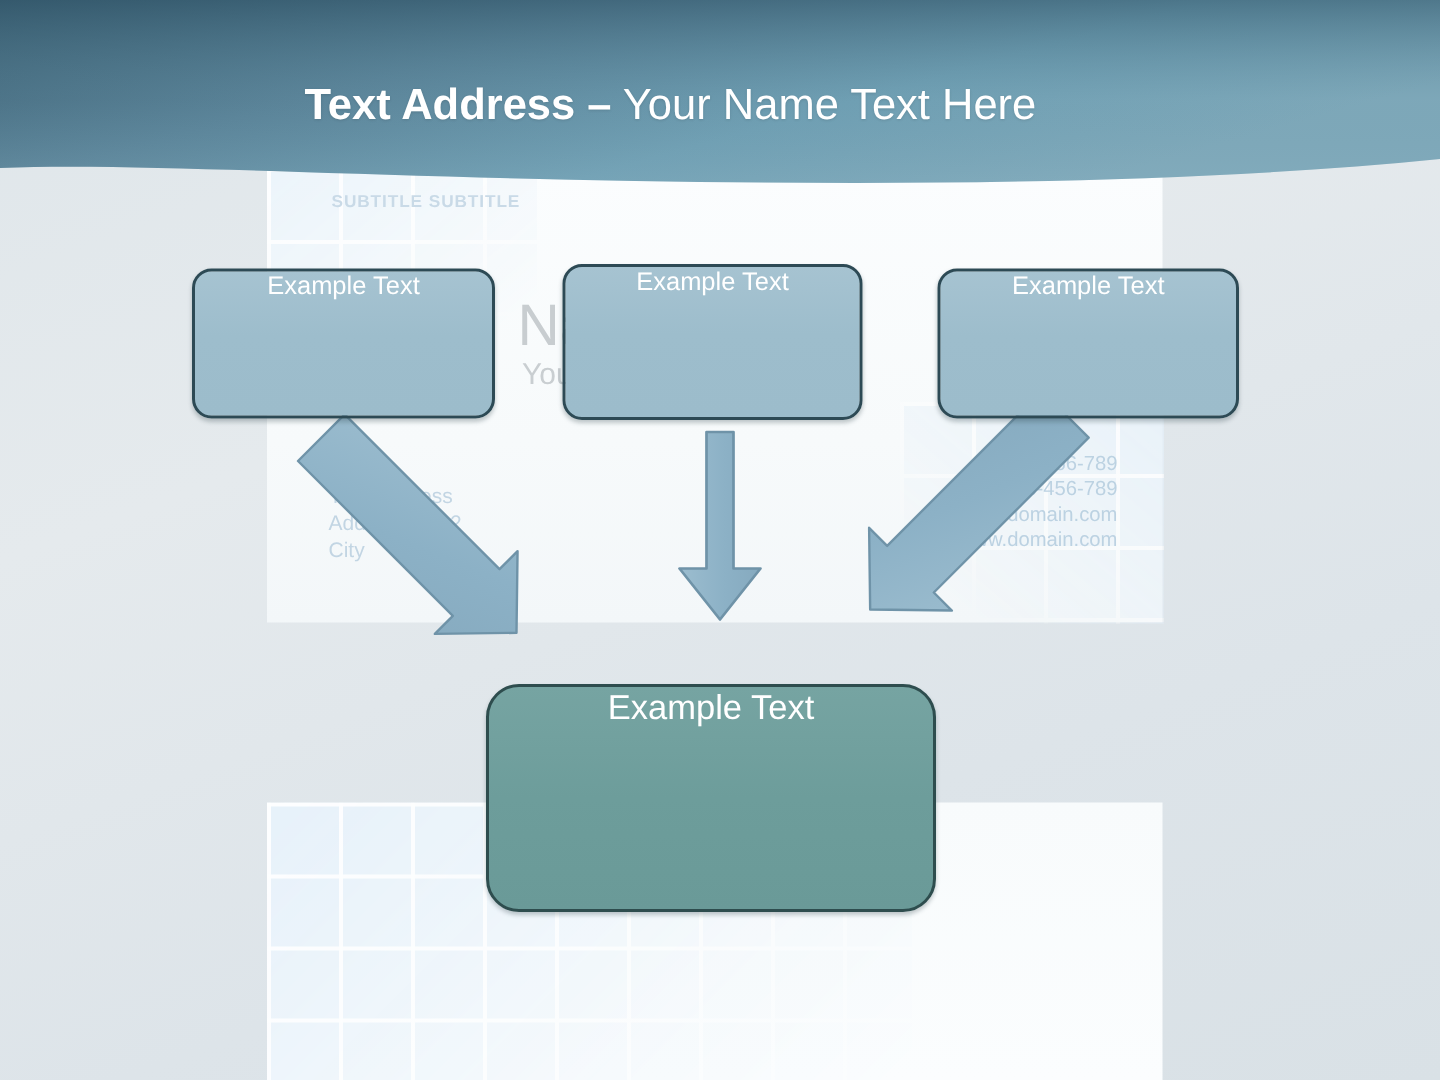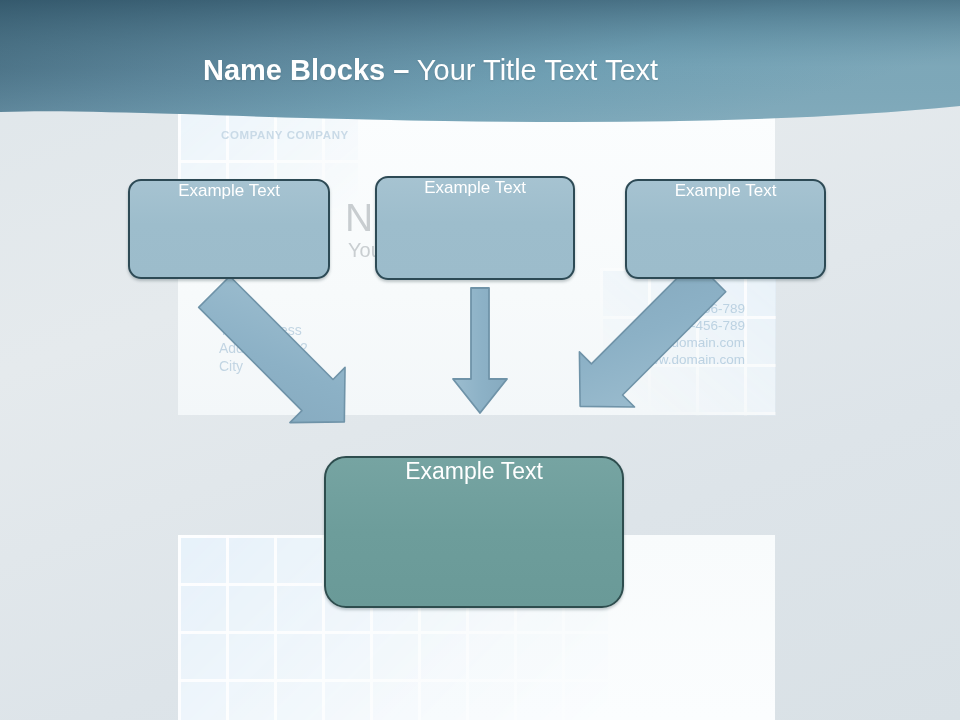--- a/index.html
+++ b/index.html
@@ -161,21 +161,21 @@
 
 <div id="slide">
 
   <div class="card-upper"></div>
   <div class="card-lower"></div>
 
   <div class="grid-tiles tiles-topleft"></div>
   <div class="grid-tiles tiles-right"></div>
   <div class="grid-tiles tiles-bottom"></div>
 
-  <div class="wm-subtitle">COMPANY COMPANY</div>
+  <div class="wm-subtitle">SUBTITLE SUBTITLE</div>
   <div class="wm-name">Name Here</div>
   <div class="wm-tagline">Your Tagline Here</div>
 
   <div class="wm-address">
     <div>Your Address</div>
     <div>Address line 2</div>
     <div>City</div>
   </div>
 
   <div class="wm-contact">
@@ -197,21 +197,21 @@
         <stop offset="0%" stop-color="#2f5468" stop-opacity="0.55"></stop>
         <stop offset="55%" stop-color="#5c8a9e" stop-opacity="0.05"></stop>
         <stop offset="100%" stop-color="#8fb4c4" stop-opacity="0.18"></stop>
       </linearGradient>
     </defs>
     <path d="M0,0 H960 V106 C720,130 420,122 180,114 C110,112 50,110 0,112 Z" fill="url(#bannerGrad)"></path>
     <path d="M0,0 H960 V106 C720,130 420,122 180,114 C110,112 50,110 0,112 Z" fill="url(#bannerGradV)"></path>
   </svg>
 
   <div class="banner-title">
-    <span class="strong">Name Blocks –</span><span class="light"> Your Title Text Text</span>
+    <span class="strong">Text Address –</span><span class="light"> Your Name Text Here</span>
   </div>
 
   <svg id="arrow-left" class="arrow-svg" width="140" height="134" viewBox="0 0 140 134">
     <defs>
       <linearGradient id="arrGradL" x1="0" y1="0" x2="1" y2="1">
         <stop offset="0%" stop-color="#9cbdcf"></stop>
         <stop offset="55%" stop-color="#8cb1c6"></stop>
         <stop offset="100%" stop-color="#86aabf"></stop>
       </linearGradient>
     </defs>

